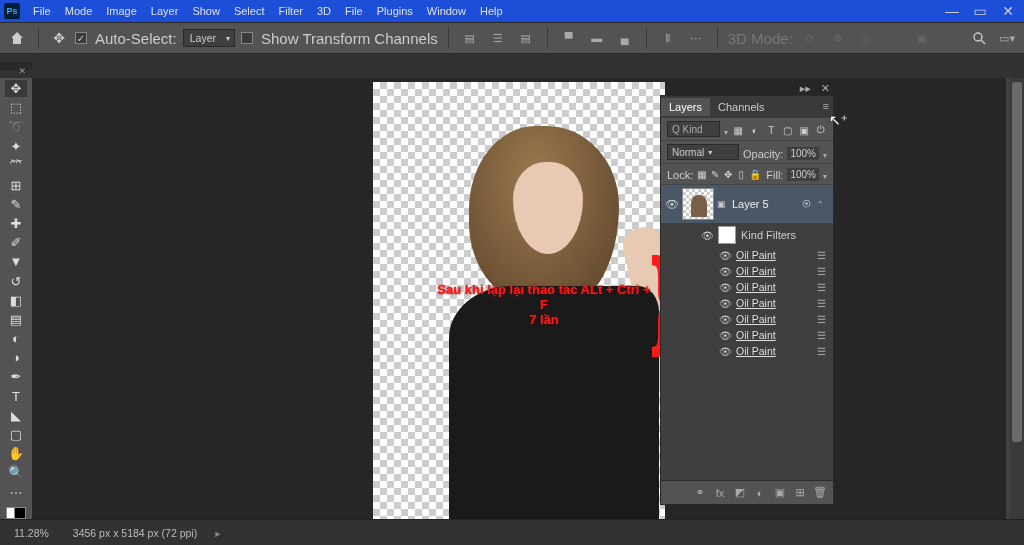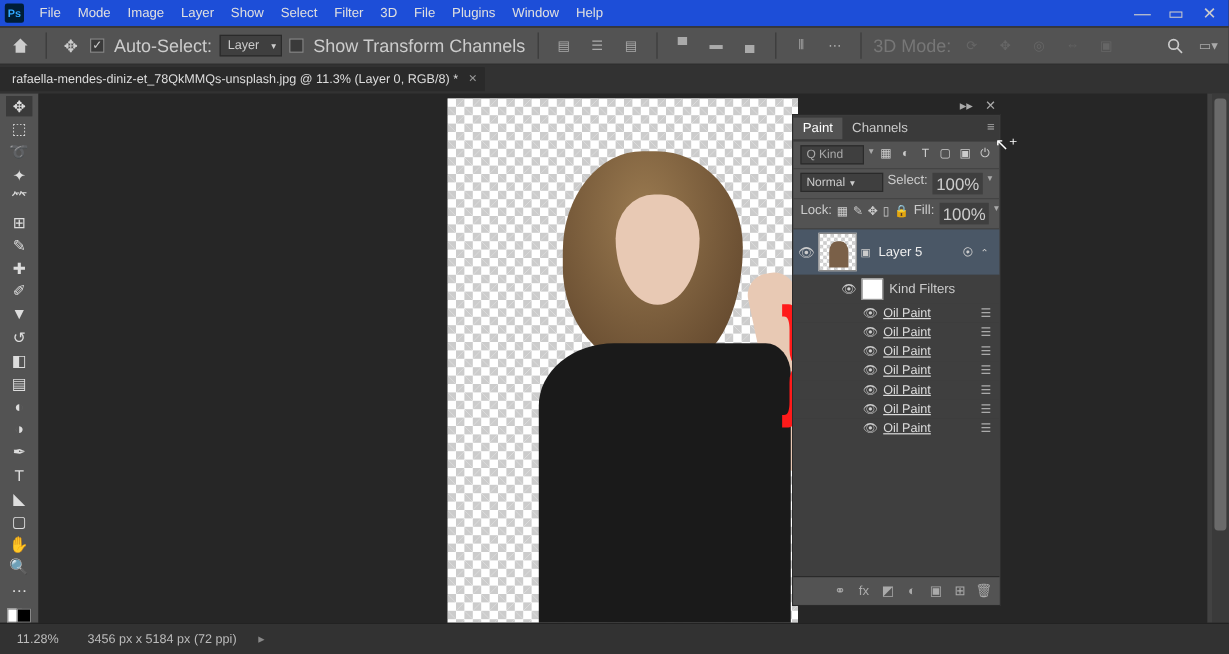--- a/index.html
+++ b/index.html
@@ -62,26 +62,26 @@
 .anno { position:absolute; top:200px; left:60px; right:10px; color:#ff1a1a; font-weight:bold; font-size:13px; text-align:center; text-shadow:0 0 2px #800; }
 .brace { position:absolute; right:-18px; top:164px; color:#ff1a1a; font-size:110px; line-height:100px; font-weight:bold; transform:scaleX(0.5); }
 .cursor { position:absolute; top:34px; right:158px; font-size:14px; color:#fff; }
 
 
 .panel { width:174px; background:#535353; border:1px solid #2a2a2a; display:flex; flex-direction:column; }
 .panel .ptabs { display:flex; height:22px; background:#3a3a3a; align-items:center; position:relative; }
 .panel .ptabs .ptab { padding:3px 8px; font-size:11px; color:#ccc; }
 .panel .ptabs .ptab.active { background:#535353; color:#fff; }
 .panel .flyout { position:absolute; right:4px; top:4px; font-size:11px; color:#aaa; }
-.panel-row { display:flex; align-items:flex-start; padding:3px 6px; gap:4px; border-bottom:1px solid #444; }
+.panel-row { display:flex; align-items:flex-end; padding:3px 6px; gap:4px; border-bottom:1px solid #444; }
 .panel-row .search { background:#3f3f3f; border:1px solid #2a2a2a; color:#aaa; padding:1px 4px; width:58px; font-size:10px; height:16px; display:flex; align-items:center; }
 .panel-row .tiny { width:14px; height:14px; display:flex; align-items:center; justify-content:center; color:#ccc; font-size:10px; }
 .panel-row .dd { background:#3f3f3f; border:1px solid #2a2a2a; padding:1px 4px; font-size:10px; color:#ccc; position:relative; height:16px; display:flex; align-items:center; }
 .panel-row .dd::after { content:"▾"; font-size:8px; margin-left:4px; }
-.panel-row .pct { background:#3f3f3f; padding:1px 3px; font-size:14px; color:#ccc; }
+.panel-row .pct { background:#3f3f3f; padding:1px 3px; font-size:10px; color:#ccc; }
 .layers-list { flex:1; background:#3f3f3f; overflow:auto; font-size:11px; }
 .layer-item { display:flex; align-items:center; padding:3px 4px; gap:3px; background:#4a5766; }
 .layer-item .eye { width:14px; color:#ccc; text-align:center; font-size:11px; }
 .layer-item .thumb { width:32px; height:32px; border:1px solid #888; background:
   linear-gradient(45deg,#ccc 25%,transparent 25%),linear-gradient(-45deg,#ccc 25%,transparent 25%),linear-gradient(45deg,transparent 75%,#ccc 75%),linear-gradient(-45deg,transparent 75%,#ccc 75%);
   background-size:6px 6px; background-position:0 0,0 3px,3px -3px,-3px 0; background-color:#fff; position:relative; }
 .layer-item .thumb::after { content:""; position:absolute; left:8px; top:6px; width:16px; height:22px; background:#7a6048; border-radius:40% 40% 0 0; }
 .layer-item .so { width:12px; font-size:9px; color:#ccc; }
 .layer-item .lname { flex:1; color:#eee; }
 .sf-row { display:flex; align-items:center; padding:3px 4px 3px 40px; gap:5px; background:#3f3f3f; }
@@ -168,21 +168,20 @@
           <circle cx="6" cy="6" r="4" stroke="#ccc" stroke-width="1.4" fill="none"></circle>
           <line x1="9" y1="9" x2="13" y2="13" stroke="#ccc" stroke-width="1.4"></line>
         </svg>
     </div>
     <div class="iconbtn">▭▾</div>
   </div>
 </div>
 
 <div class="tabstrip">
   <div class="doctab">
-    <span>rafaella-mendes-diniz-et_78QkMMQs-unsplash.jpg @ 11.3% (Layer 0, RGB/8) *</span>
     <span class="close">✕</span>
   </div>
 </div>
 
 <div class="main">
 
   <div class="toolbar">
     <div class="tool selected">✥</div>
     <div class="tool">⬚</div>
     <div class="tool">➰</div>
@@ -212,47 +211,51 @@
   </div>
 
   <div class="canvas-wrap">
     <div class="canvas">
       <div class="figure">
         <div class="arm"></div>
         <div class="hair"></div>
         <div class="face"></div>
         <div class="body"></div>
       </div>
+      <div class="anno">
+        <div>Sau khi lặp lại thao tác ALt + Ctrl + F</div>
+        <div>7 lần</div>
+      </div>
       <div class="brace">}</div>
     </div>
 
     <div style="position:absolute; top:4px; right:172px;">
       <div style="display:flex; gap:10px; justify-content:flex-end; padding-right:4px; color:#aaa; font-size:11px;">
         <span>▸▸</span>
         <span>✕</span>
       </div>
       <div class="panel" style="height:410px;">
         <div class="ptabs">
-          <div class="ptab active">Paint</div>
+          <div class="ptab active">Layers</div>
           <div class="ptab">Channels</div>
           <span class="flyout">≡</span>
         </div>
         <div class="panel-row">
           <div class="search">Q Kind</div>
           <span style="font-size:8px;color:#aaa">▾</span>
           <div class="tiny">▦</div>
           <div class="tiny">◐</div>
           <div class="tiny">T</div>
           <div class="tiny">▢</div>
           <div class="tiny">▣</div>
           <div class="tiny">⏻</div>
         </div>
         <div class="panel-row">
           <div class="dd" style="flex:1">Normal</div>
-          <span class="lab">Select:</span>
+          <span class="lab">Opacity:</span>
           <span class="pct">100%</span>
           <span style="font-size:8px;color:#aaa">▾</span>
         </div>
         <div class="panel-row">
           <span class="lab">Lock:</span>
           <div class="tiny">▦</div>
           <div class="tiny">✎</div>
           <div class="tiny">✥</div>
           <div class="tiny">▯</div>
           <div class="tiny">🔒</div>

